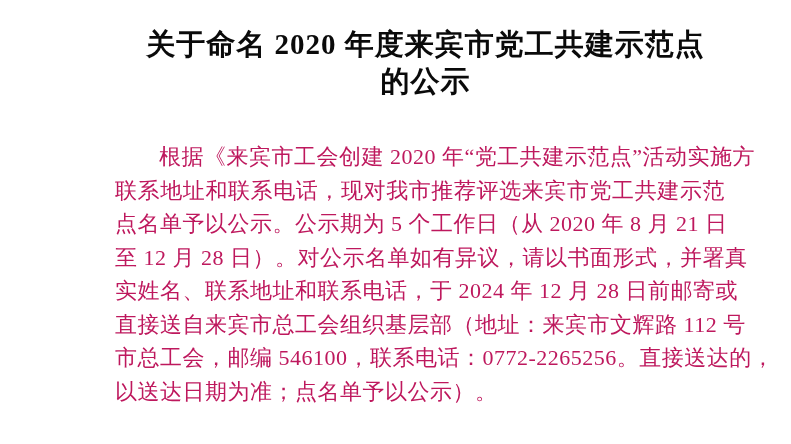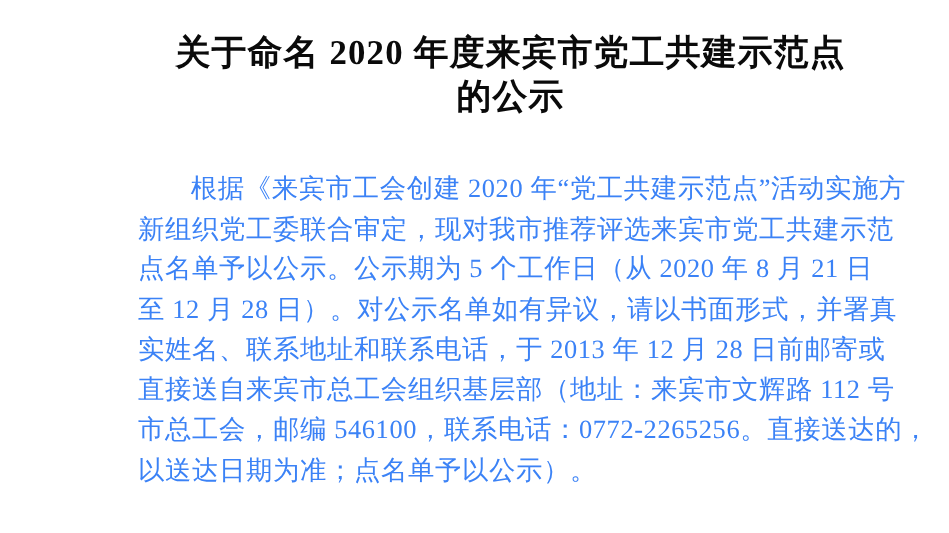--- a/index.html
+++ b/index.html
@@ -29,21 +29,21 @@
   }
   .title-line {
     display: block;
   }
   .doc-body {
     margin-top: 40px;
     margin-left: 85px;
     width: 610px;
     font-size: 22px;
     line-height: 33.5px;
-    color: #3b82f6;
+    color: #be185d;
   }
   .line {
     text-align: justify;
     text-align-last: justify;
     white-space: nowrap;
     letter-spacing: 0.5px;
   }
   .line-first {
     text-indent: 44px;
   }
@@ -56,22 +56,22 @@
 
 <div class="page">
 
   <h1 class="title">
     <span class="title-line">关于命名 2020 年度来宾市党工共建示范点</span>
     <span class="title-line">的公示</span>
   </h1>
 
   <div class="doc-body">
     <div class="line line-first">根据《来宾市工会创建 2020 年“党工共建示范点”活动实施方</div>
-    <div class="line">新组织党工委联合审定，现对我市推荐评选来宾市党工共建示范</div>
+    <div class="line">联系地址和联系电话，现对我市推荐评选来宾市党工共建示范</div>
     <div class="line">点名单予以公示。公示期为 5 个工作日（从 2020 年 8 月 21 日</div>
     <div class="line">至 12 月 28 日）。对公示名单如有异议，请以书面形式，并署真</div>
-    <div class="line">实姓名、联系地址和联系电话，于 2013 年 12 月 28 日前邮寄或</div>
+    <div class="line">实姓名、联系地址和联系电话，于 2024 年 12 月 28 日前邮寄或</div>
     <div class="line">直接送自来宾市总工会组织基层部（地址：来宾市文辉路 112 号</div>
     <div class="line">市总工会，邮编 546100，联系电话：0772-2265256。直接送达的，</div>
     <div class="line line-last">以送达日期为准；点名单予以公示）。</div>
   </div>
 
 </div>
 
 </body></html>

